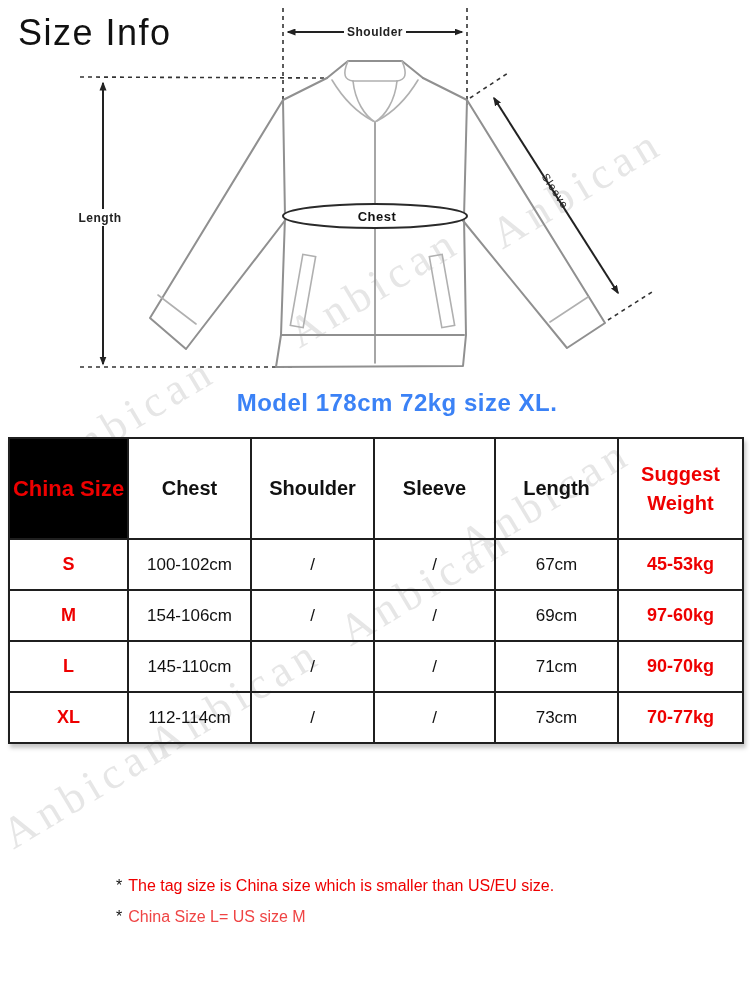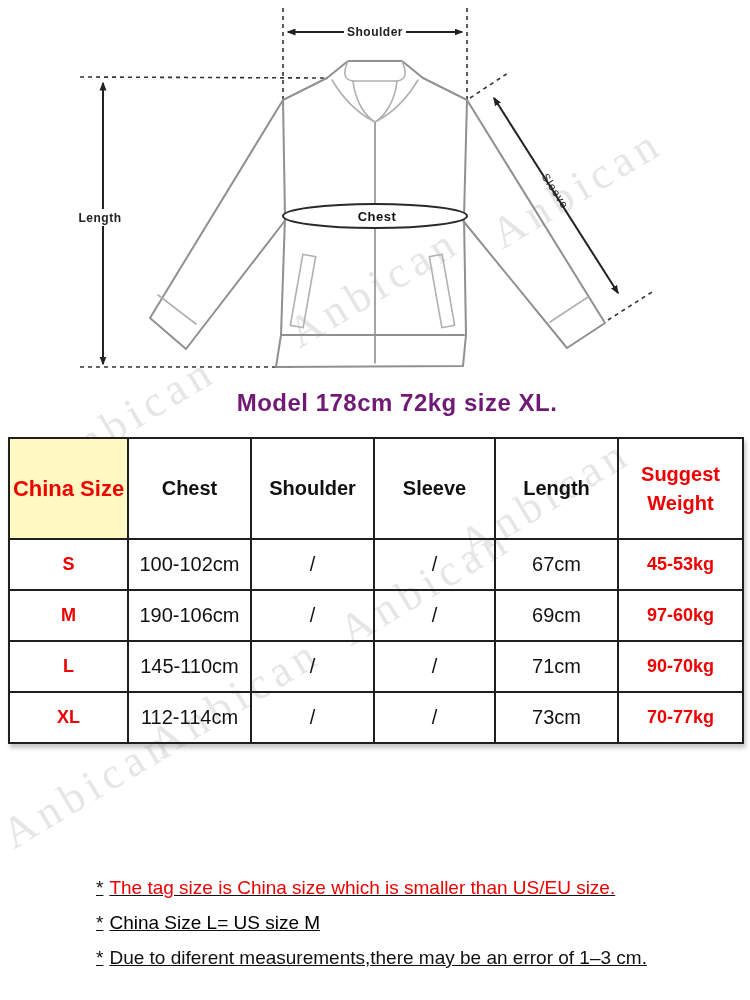--- a/index.html
+++ b/index.html
@@ -8,51 +8,52 @@
   
   .wm{position:absolute;z-index:1;font-family:"Liberation Serif",serif;
       font-size:44px;letter-spacing:6px;color:#e6e6e6;white-space:nowrap;
       transform:translate(-50%,-50%) rotate(-31deg);pointer-events:none;}
   
   .title{position:absolute;z-index:2;left:18px;top:12px;font-size:36px;color:#111;
          letter-spacing:1.5px;}
   
   .diagram{position:absolute;z-index:2;left:0;top:0;}
   .caption{position:absolute;z-index:2;left:0;right:0;top:389px;text-align:center;
-           color:#701a75;font-weight:bold;font-size:24px;letter-spacing:.5px;padding-left:44px;}
+           color:#3b82f6;font-weight:bold;font-size:24px;letter-spacing:.5px;padding-left:44px;}
   
   .size-table{position:absolute;z-index:2;left:8px;top:437px;width:734px;
               border-collapse:collapse;table-layout:fixed;
               box-shadow:2px 4px 4px rgba(130,130,130,.45);}
   .size-table th,.size-table td{border:2px solid #1f1f1f;text-align:center;
               vertical-align:middle;padding:0;background:transparent;}
   .size-table th{height:99px;font-size:20px;font-weight:bold;color:#111;}
-  .size-table td{height:49px;font-size:20px;color:#111;}
-  th.china{background:#fef9c3;color:#ee0000;font-size:22px;line-height:1.5;}
+  .size-table td{height:49px;font-size:17px;color:#111;}
+  th.china{background:#000000;color:#ee0000;font-size:22px;line-height:1.5;}
   th.red-h{color:#ee0000;line-height:1.45;margin-top:35px;}
   td.size-lbl{color:#ee0000;font-weight:bold;font-size:18px;}
   td.weight{color:#ee0000;font-weight:bold;font-size:18px;}
   
-  .notes{position:absolute;z-index:2;left:96px;top:877px;font-size:19px;color:#111;text-decoration:underline;}
+  .notes{position:absolute;z-index:2;left:116px;top:877px;font-size:16px;color:#111;}
   .note{margin-bottom:13px;white-space:nowrap;}
   .note .marker{color:#111;margin-right:6px;}
 </style>
 </head>
 <body>
 
 <div class="page">
 
   <div class="wm" style="left:374px;top:287px">Anbican</div>
   <div class="wm" style="left:577px;top:188px">Anbican</div>
   <div class="wm" style="left:130px;top:416px">Anbican</div>
   <div class="wm" style="left:425px;top:585px">Anbican</div>
   <div class="wm" style="left:545px;top:498px">Anbican</div>
   <div class="wm" style="left:235px;top:698px">Anbican</div>
   <div class="wm" style="left:88px;top:788px">Anbican</div>
 
+  <div class="title">Size Info</div>
 
   <svg class="diagram" width="750" height="432" viewBox="0 0 750 432">
     <defs>
       <marker id="ah" markerWidth="9" markerHeight="8" refX="7.5" refY="3.5" orient="auto" markerUnits="userSpaceOnUse">
         <path d="M0,0 L9,3.5 L0,7 Z" fill="#222"></path>
       </marker>
       <marker id="ahs" markerWidth="9" markerHeight="8" refX="1.5" refY="3.5" orient="auto" markerUnits="userSpaceOnUse">
         <path d="M9,0 L0,3.5 L9,7 Z" fill="#222"></path>
       </marker>
     </defs>
@@ -138,21 +139,21 @@
     <tr>
       <td class="size-lbl">S</td>
       <td>100-102cm</td>
       <td>/</td>
       <td>/</td>
       <td>67cm</td>
       <td class="weight">45-53kg</td>
     </tr>
     <tr>
       <td class="size-lbl">M</td>
-      <td>190-106cm</td>
+      <td>154-106cm</td>
       <td>/</td>
       <td>/</td>
       <td>69cm</td>
       <td class="weight">97-60kg</td>
     </tr>
     <tr>
       <td class="size-lbl">L</td>
       <td>145-110cm</td>
       <td>/</td>
       <td>/</td>
@@ -168,20 +169,17 @@
       <td class="weight">70-77kg</td>
     </tr>
   </tbody>
     </table>
 
   <div class="notes">
     <div class="note">
       <span class="marker">*</span><span class="note-text" style="color: rgb(238, 0, 0);">The tag size is China size which is smaller than US/EU size.</span>
     </div>
     <div class="note">
-      <span class="marker">*</span><span class="note-text" style="color: #000000;">China Size L= US size M</span>
-    </div>
-    <div class="note">
-      <span class="marker">*</span><span class="note-text" style="color: rgb(17, 17, 17);">Due to diferent measurements,there may be an error of 1–3 cm.</span>
+      <span class="marker">*</span><span class="note-text" style="color: #ef4444;">China Size L= US size M</span>
     </div>
   </div>
 
 </div>
 
 </body></html>

